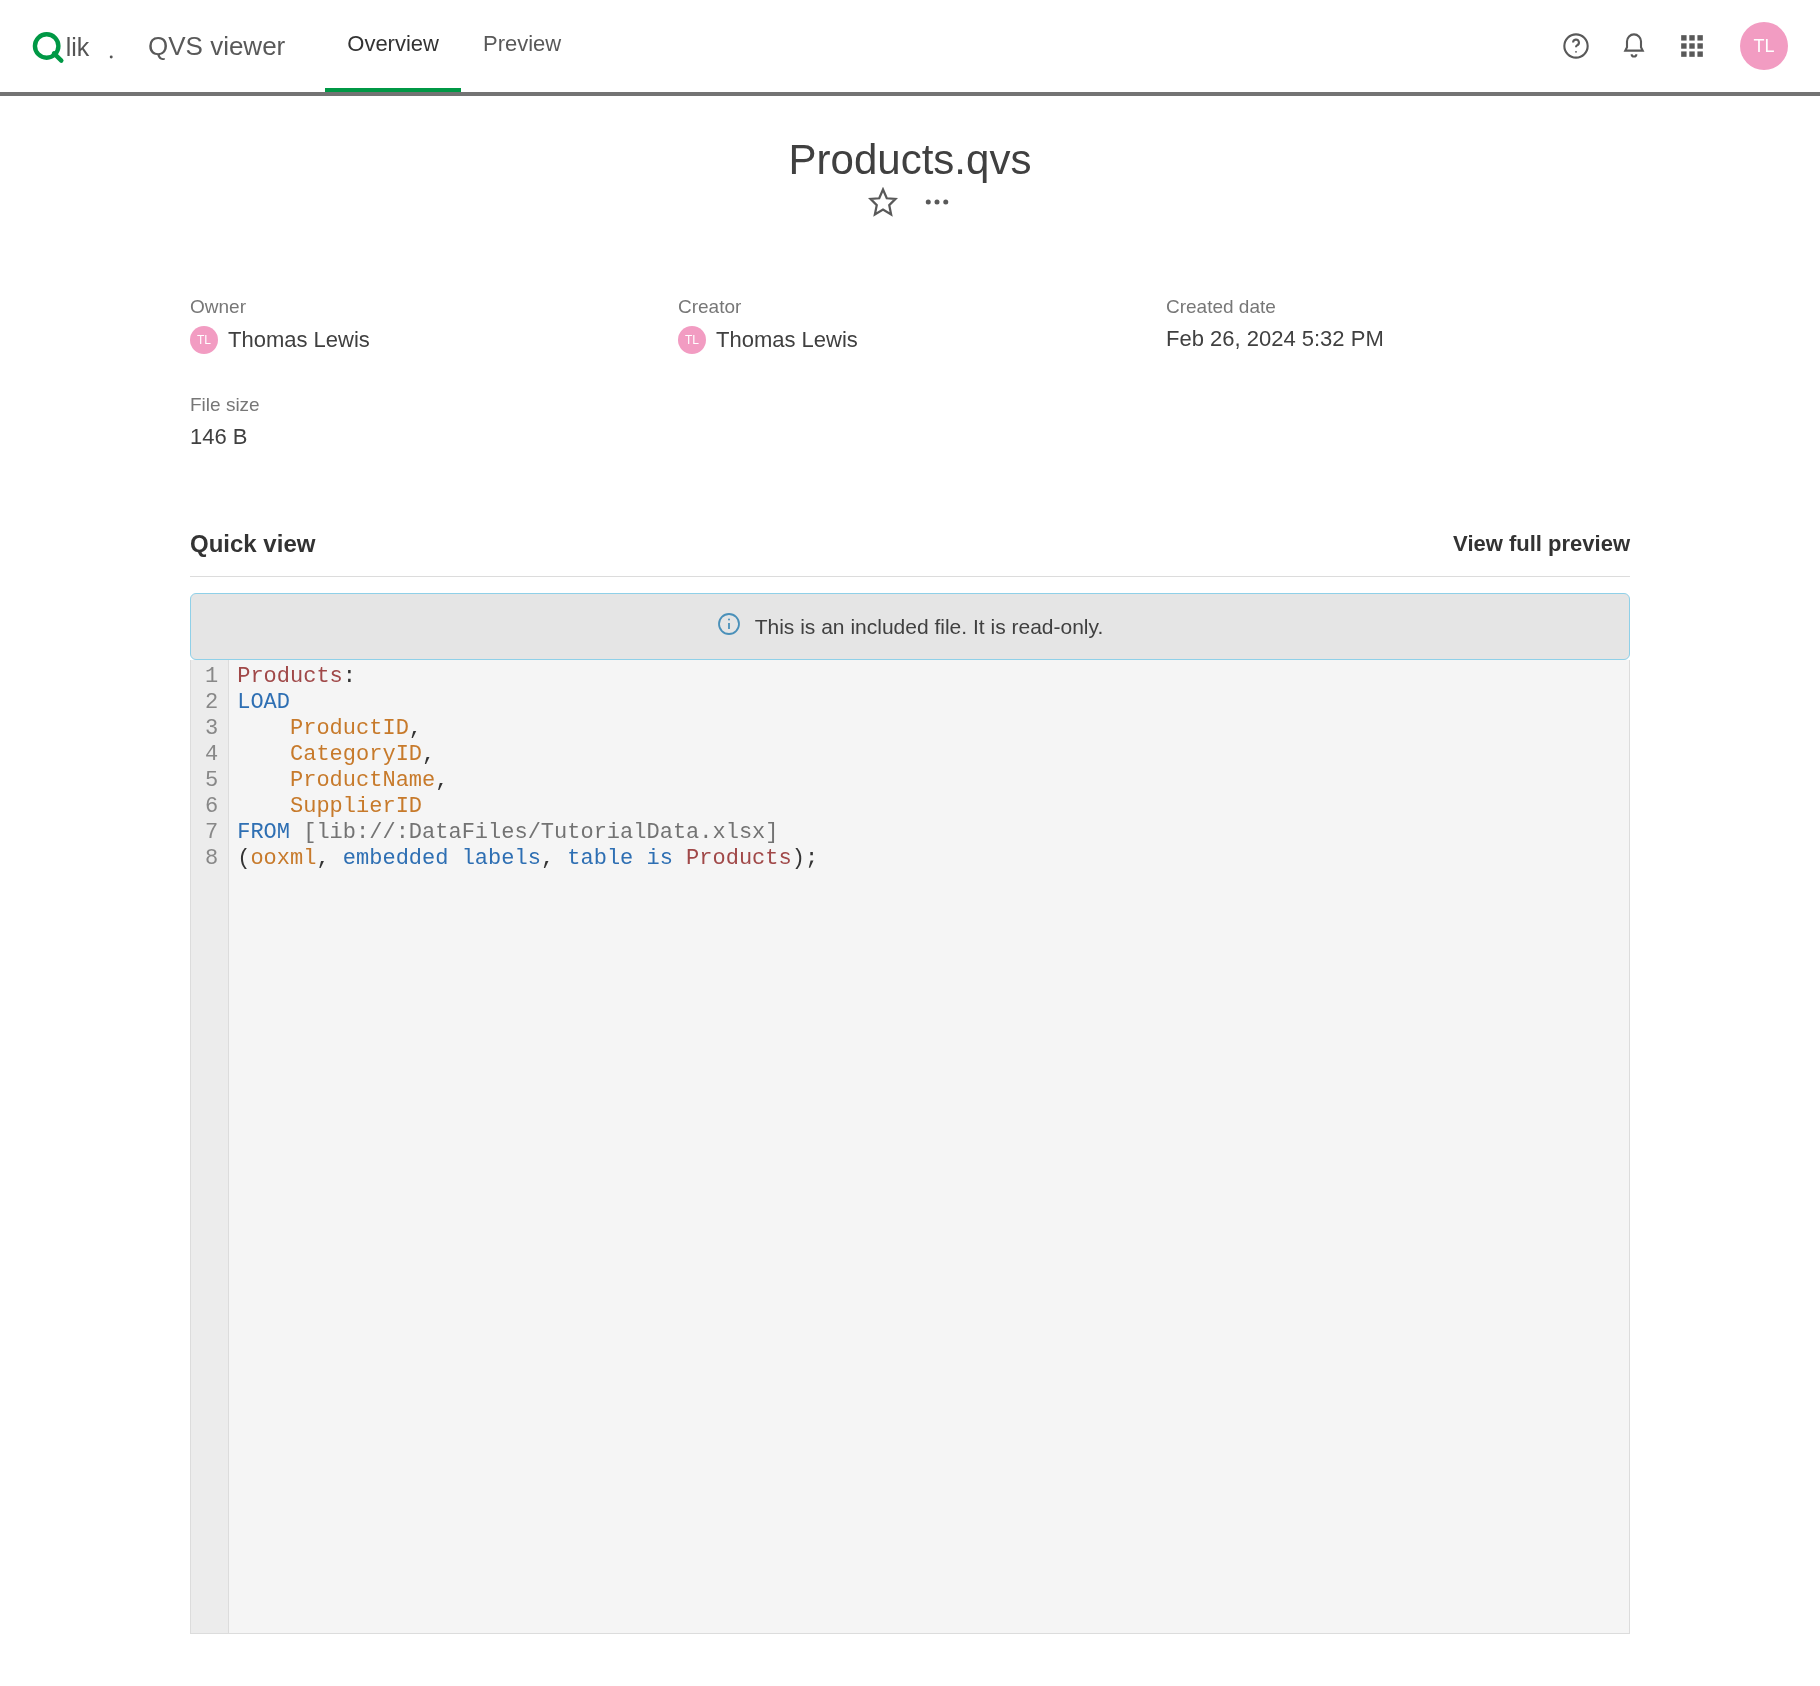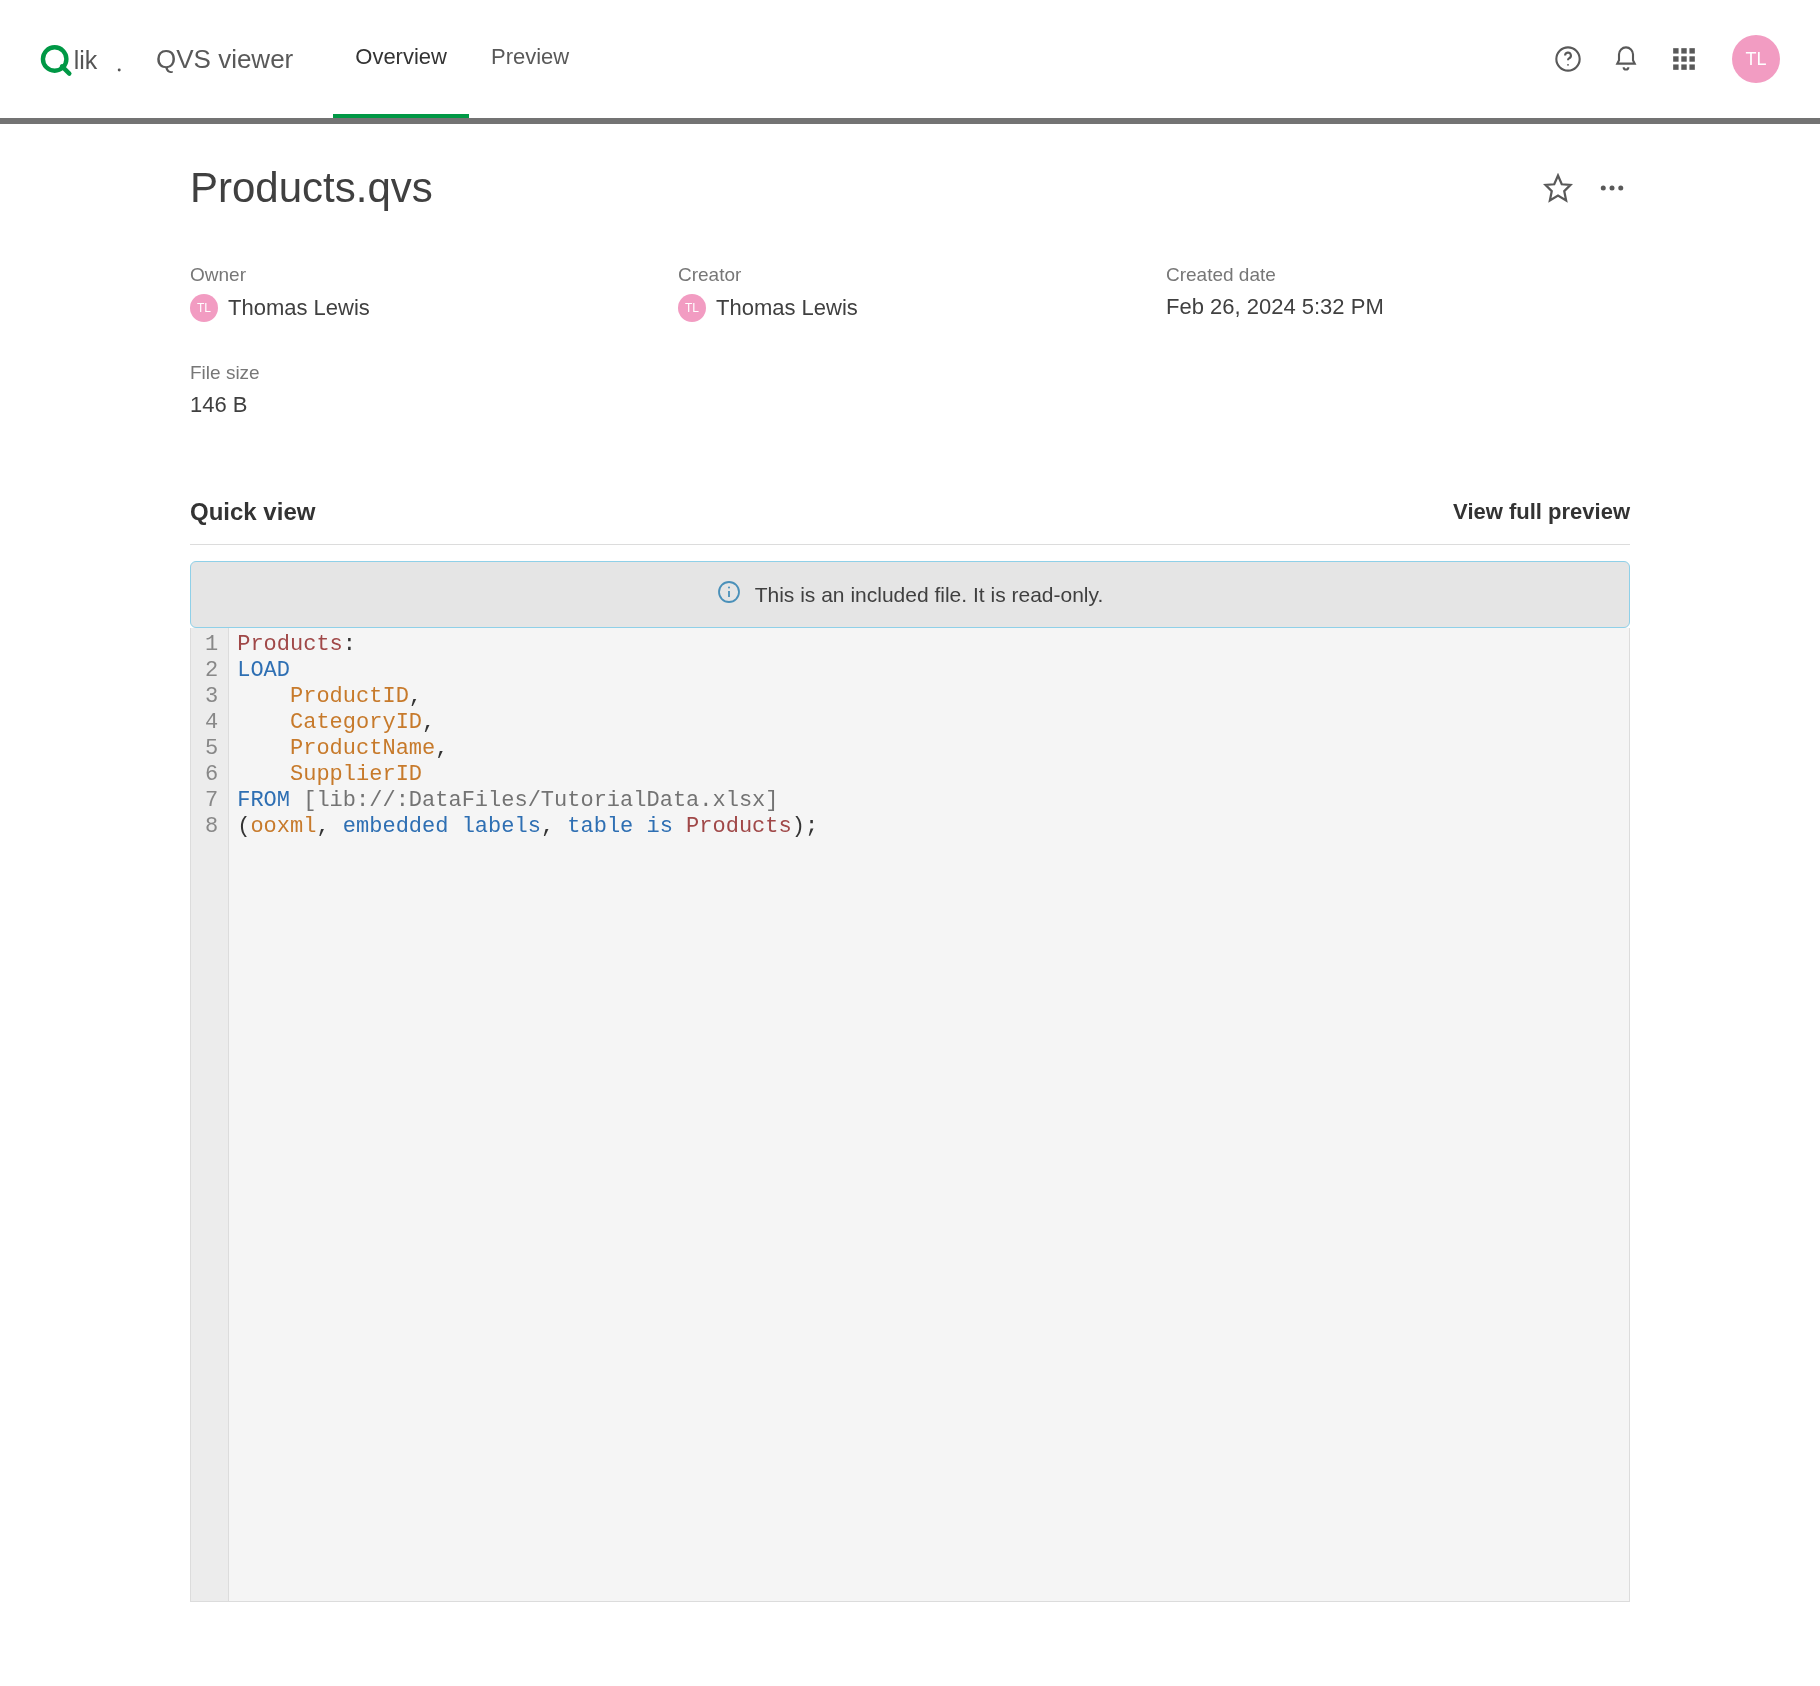--- a/index.html
+++ b/index.html
@@ -7,25 +7,25 @@
     font-family: -apple-system, BlinkMacSystemFont, "Segoe UI", Helvetica, Arial, sans-serif;
     background: #fff;
     color: #333;
     width: 1820px;
     height: 1686px;
     overflow: hidden;
     position: relative;
   }
   
   .topbar {
-    height: 124px;
-    border-bottom: 6px solid #737373;
-    display: flex;
-    align-items: center;
-    padding: 0 40px;
+    height: 96px;
+    border-bottom: 4px solid #737373;
+    display: flex;
+    align-items: center;
+    padding: 0 32px;
   }
   .logo {
     display: flex;
     align-items: center;
     margin-right: 28px;
   }
   .logo svg { width: 88px; height: 42px; }
   .app-title {
     font-size: 26px;
     color: #595959;
@@ -75,21 +75,22 @@
     overflow-y: scroll;
   }
   .content {
     max-width: 1440px;
     margin: 0 auto;
     padding: 40px 0 40px;
   }
   .title-row {
     display: flex;
     align-items: center;
-    margin-bottom: 52px;
+    margin-bottom: 76px;
+    flex-direction: column;
   }
   .page-title {
     font-size: 42px;
     font-weight: 400;
     color: #404040;
     flex: 1;
   }
   .title-actions { display: flex; gap: 18px; }
   
   .meta-grid {

